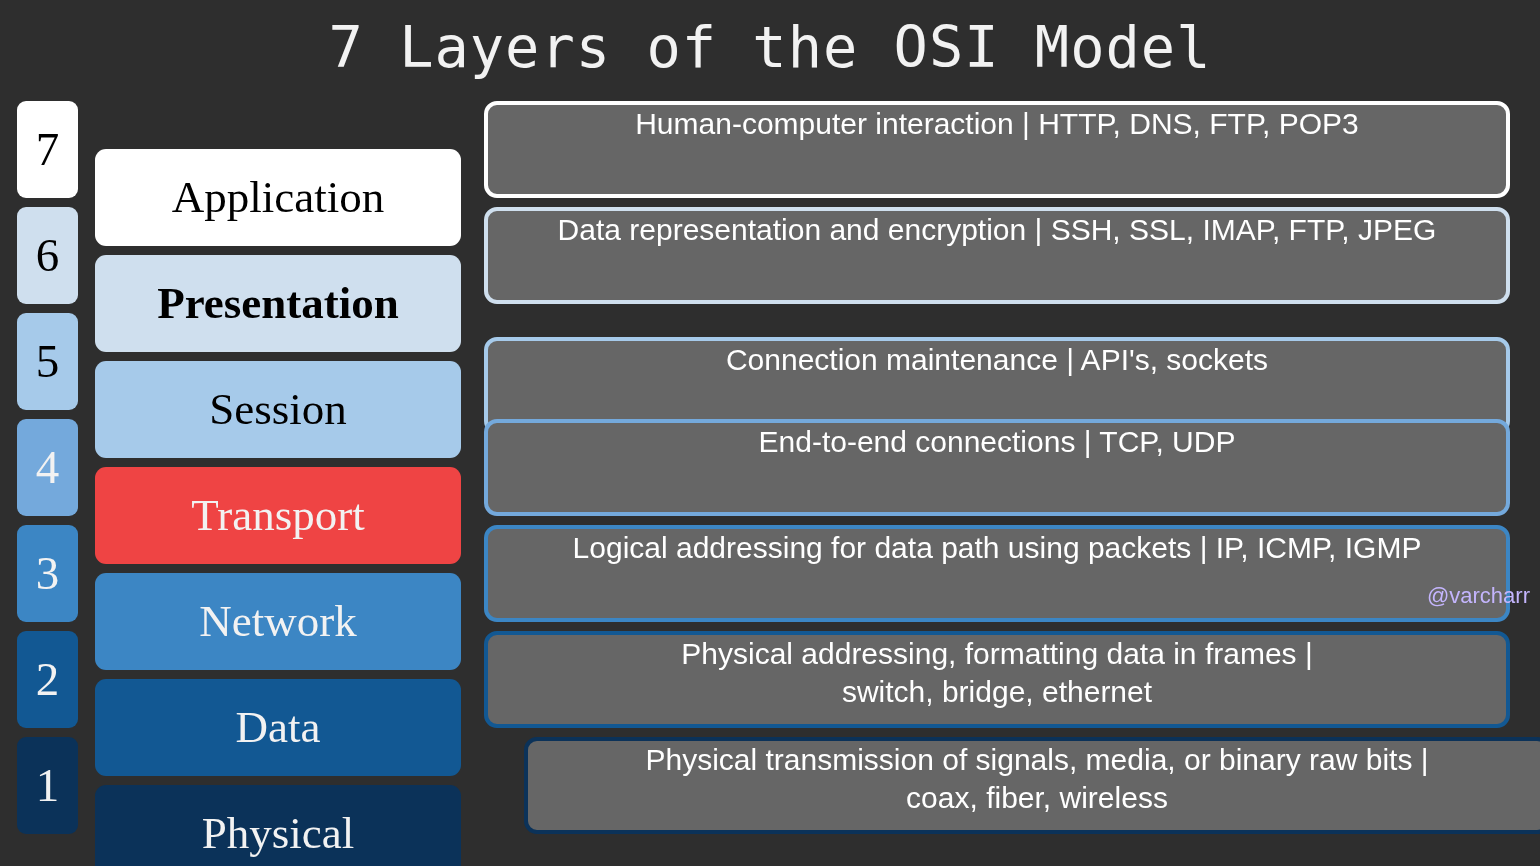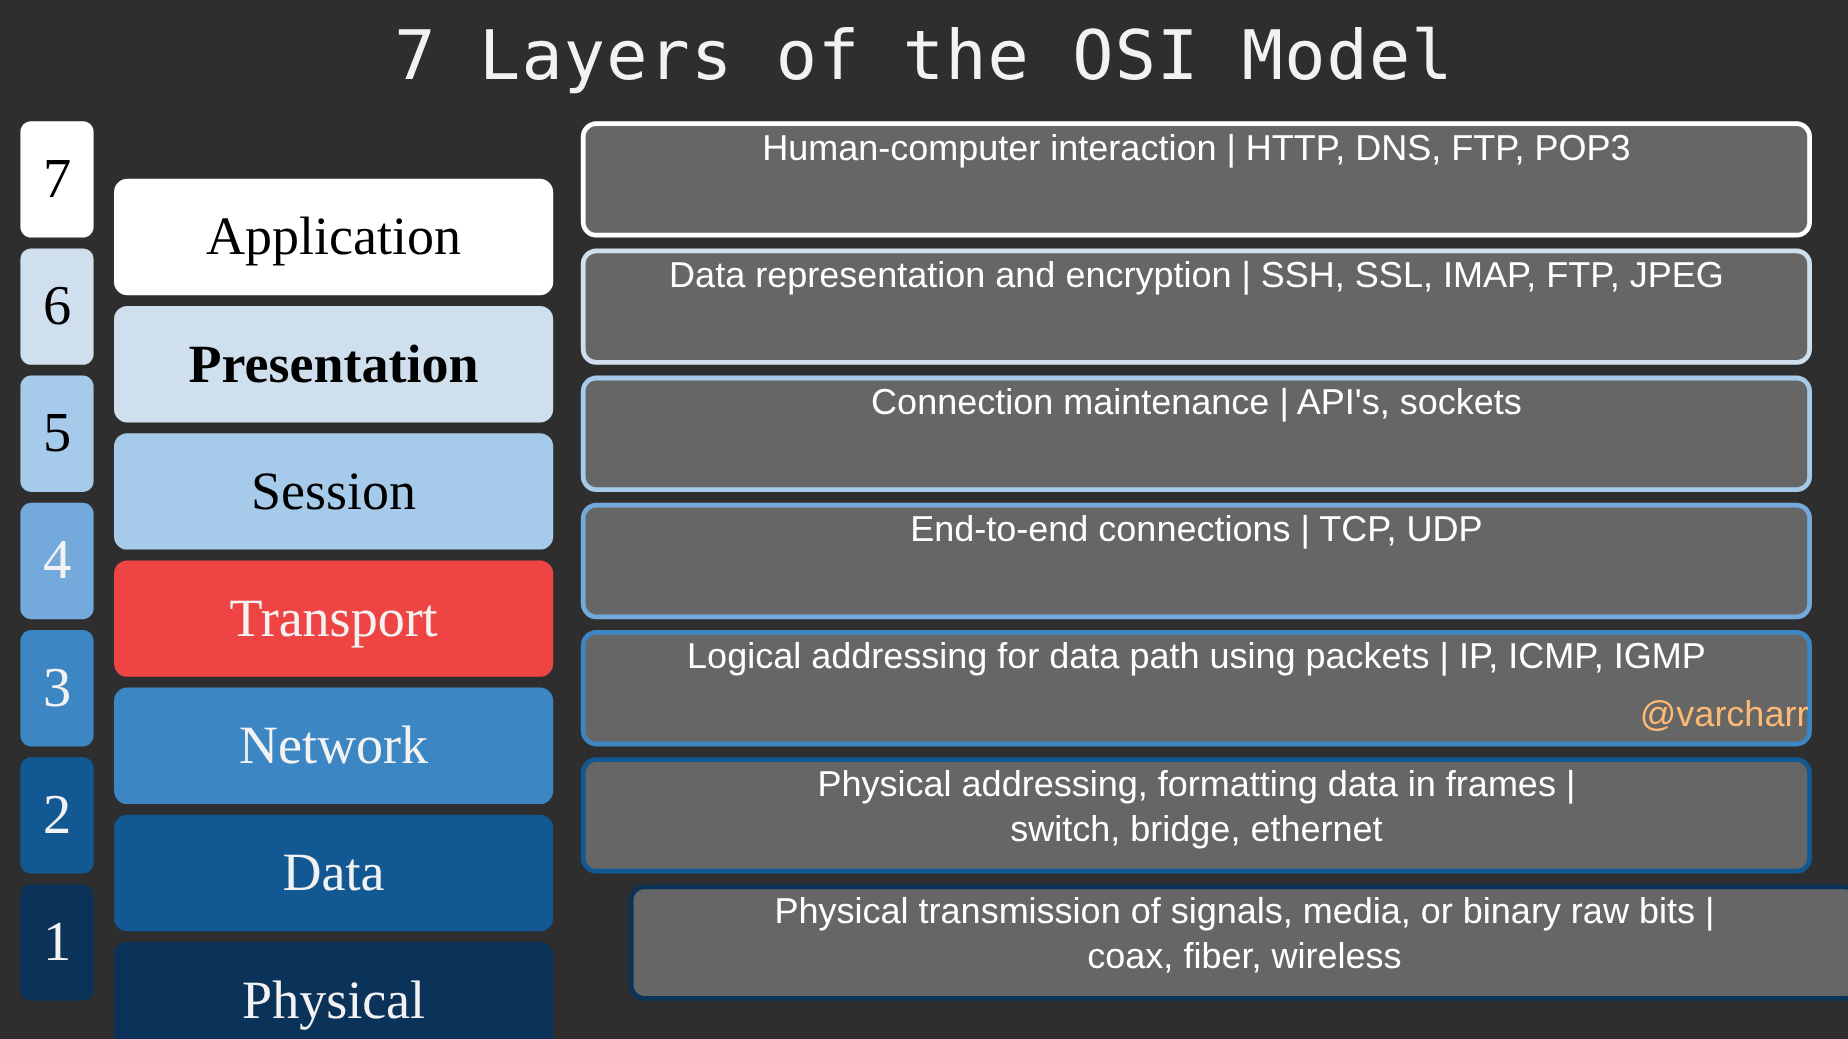--- a/index.html
+++ b/index.html
@@ -97,24 +97,24 @@
   .desc-text {
     color: #ffffff;
     font-size: 30px;
     line-height: 38px;
     text-align: center;
     font-family: "Liberation Sans", sans-serif;
     white-space: pre-line;
   }
   .watermark {
     position: absolute;
-    right: 33px;
+    right: 10px;
     bottom: 4px;
-    color: #fdba74;
-    font-size: 30px;
+    color: #c4b5fd;
+    font-size: 22px;
     line-height: 28px;
     font-family: "Liberation Sans", sans-serif;
   }
 </style>
 </head>
 <body style="background: rgb(46, 46, 46);">
 
 <div id="poster" style="background: rgb(46, 46, 46);">
 
   <div class="title" style="color: rgb(242, 242, 242);">7 Layers of the OSI Model</div>
@@ -130,21 +130,21 @@
       <div class="row" style="top: 106px;">
         <div class="num-box" style="background: rgb(207, 223, 238); color: rgb(0, 0, 0);">6</div>
         <div class="name-box" style="background: rgb(207, 223, 238); color: rgb(0, 0, 0); font-weight: bold;">Presentation</div>
         <div class="desc-box" style="border-color: rgb(207, 223, 238); background: rgb(102, 102, 102);">
           <div class="desc-text">Data representation and encryption | SSH, SSL, IMAP, FTP, JPEG</div>
         </div>
       </div>
       <div class="row" style="top: 212px;">
         <div class="num-box" style="background: rgb(166, 202, 234); color: rgb(0, 0, 0);">5</div>
         <div class="name-box" style="background: rgb(166, 202, 234); color: rgb(0, 0, 0);">Session</div>
-        <div class="desc-box" style="border-color: rgb(166, 202, 234); background: rgb(102, 102, 102);">
+        <div class="desc-box" style="border-color: rgb(166, 202, 234); background: rgb(102, 102, 102); margin-top: 24px;">
           <div class="desc-text">Connection maintenance | API's, sockets</div>
         </div>
       </div>
       <div class="row" style="top: 318px;">
         <div class="num-box" style="background: rgb(116, 169, 220); color: rgb(242, 242, 242);">4</div>
         <div class="name-box" style="background: #ef4444; color: rgb(242, 242, 242);">Transport</div>
         <div class="desc-box" style="border-color: rgb(116, 169, 220); background: rgb(102, 102, 102);">
           <div class="desc-text">End-to-end connections | TCP, UDP</div>
         </div>
       </div>

